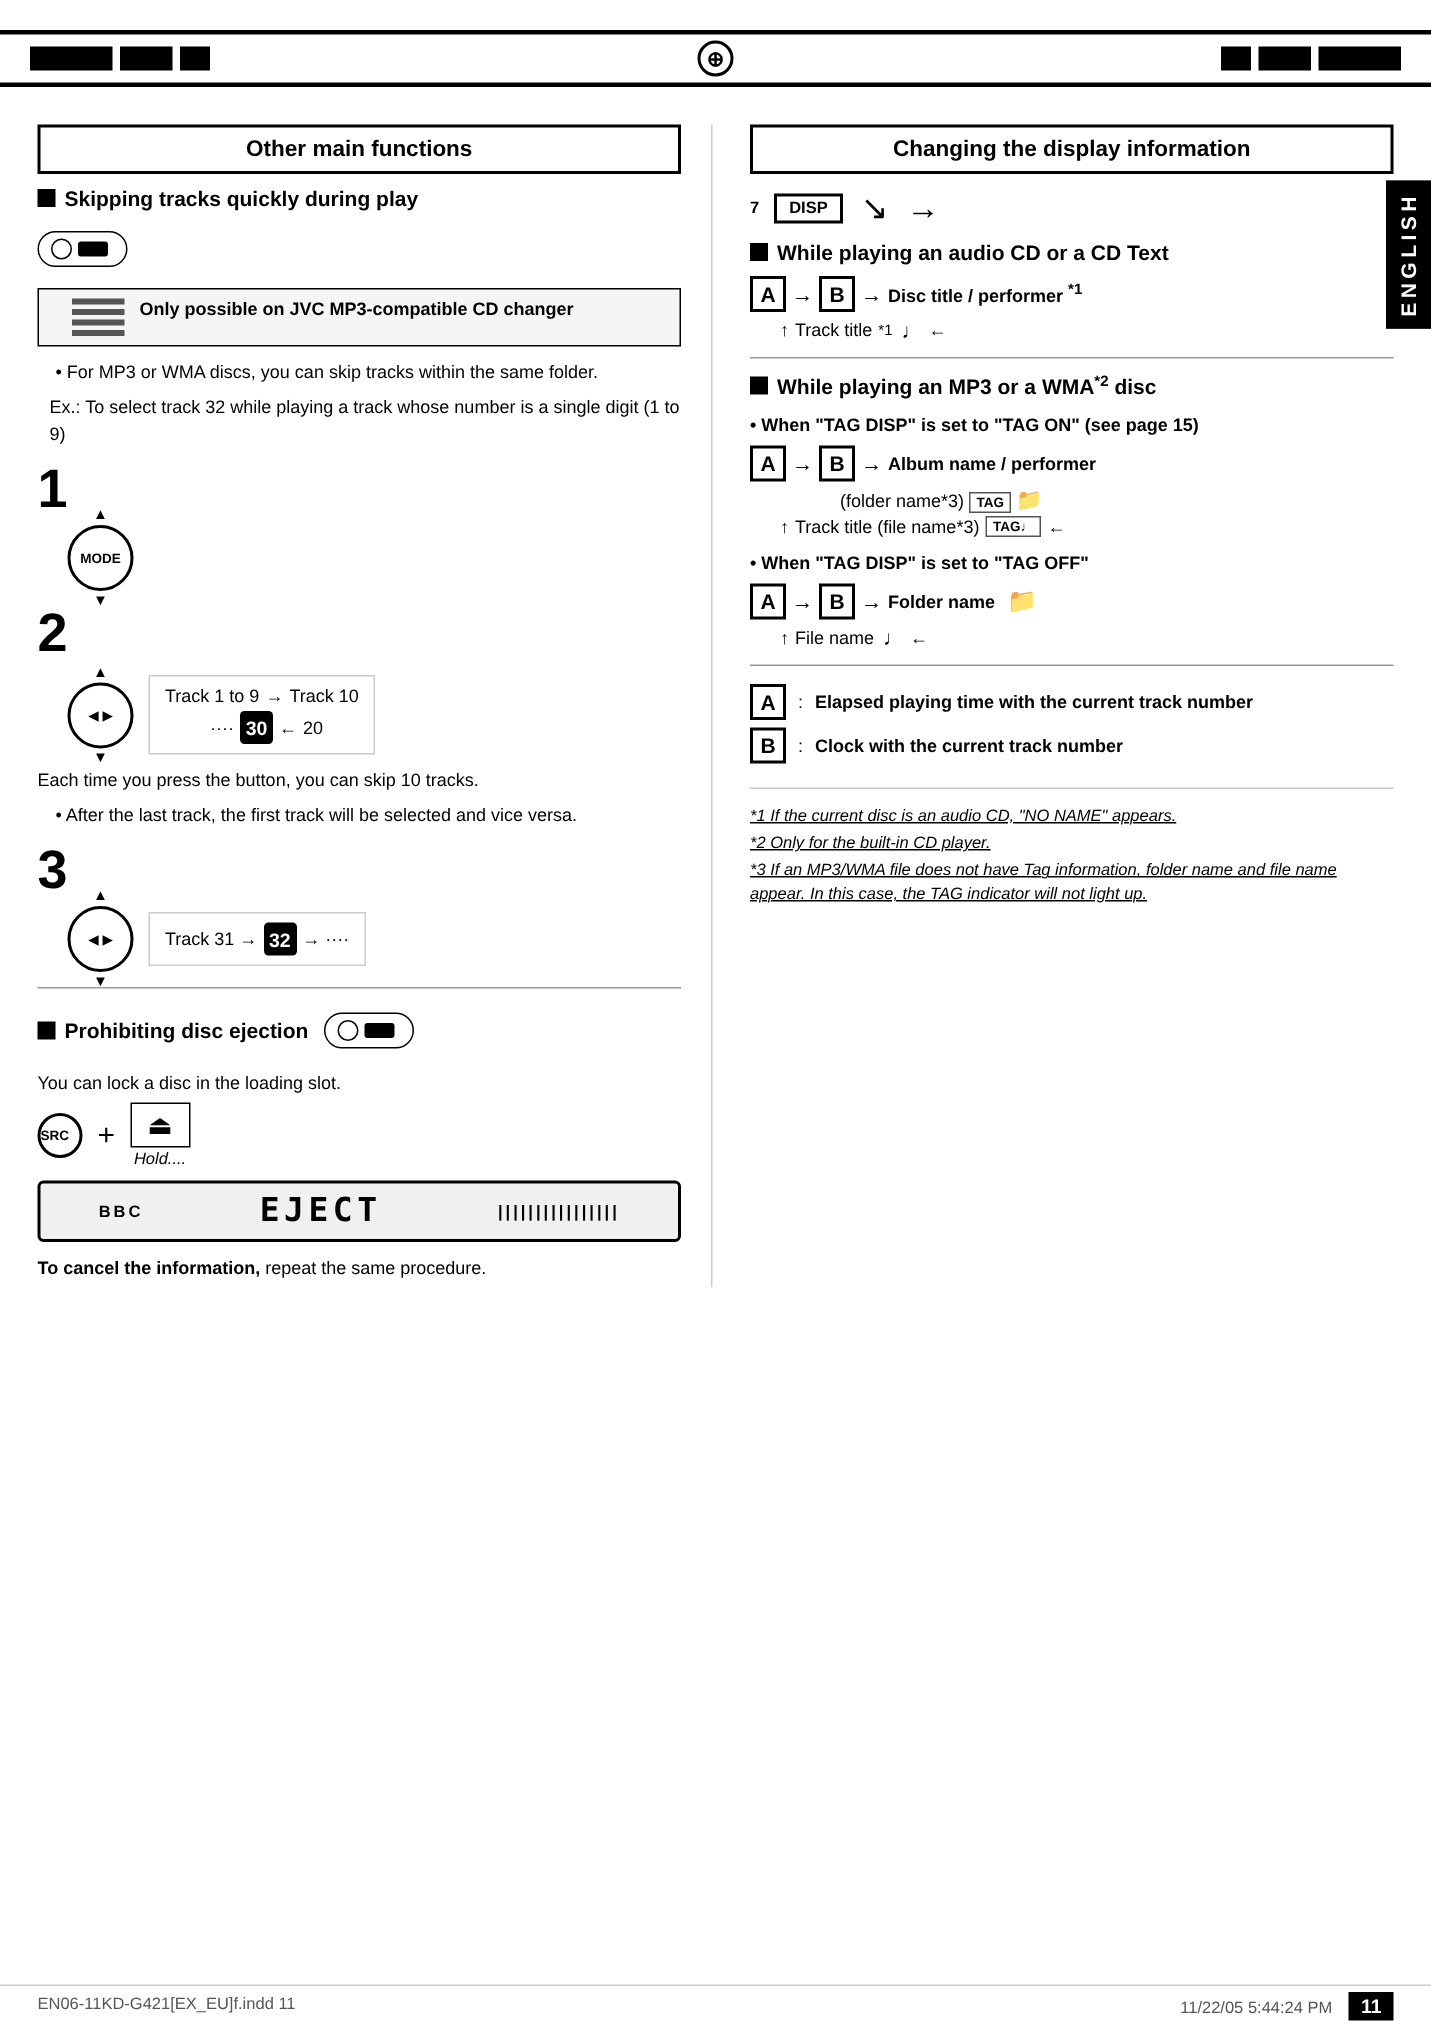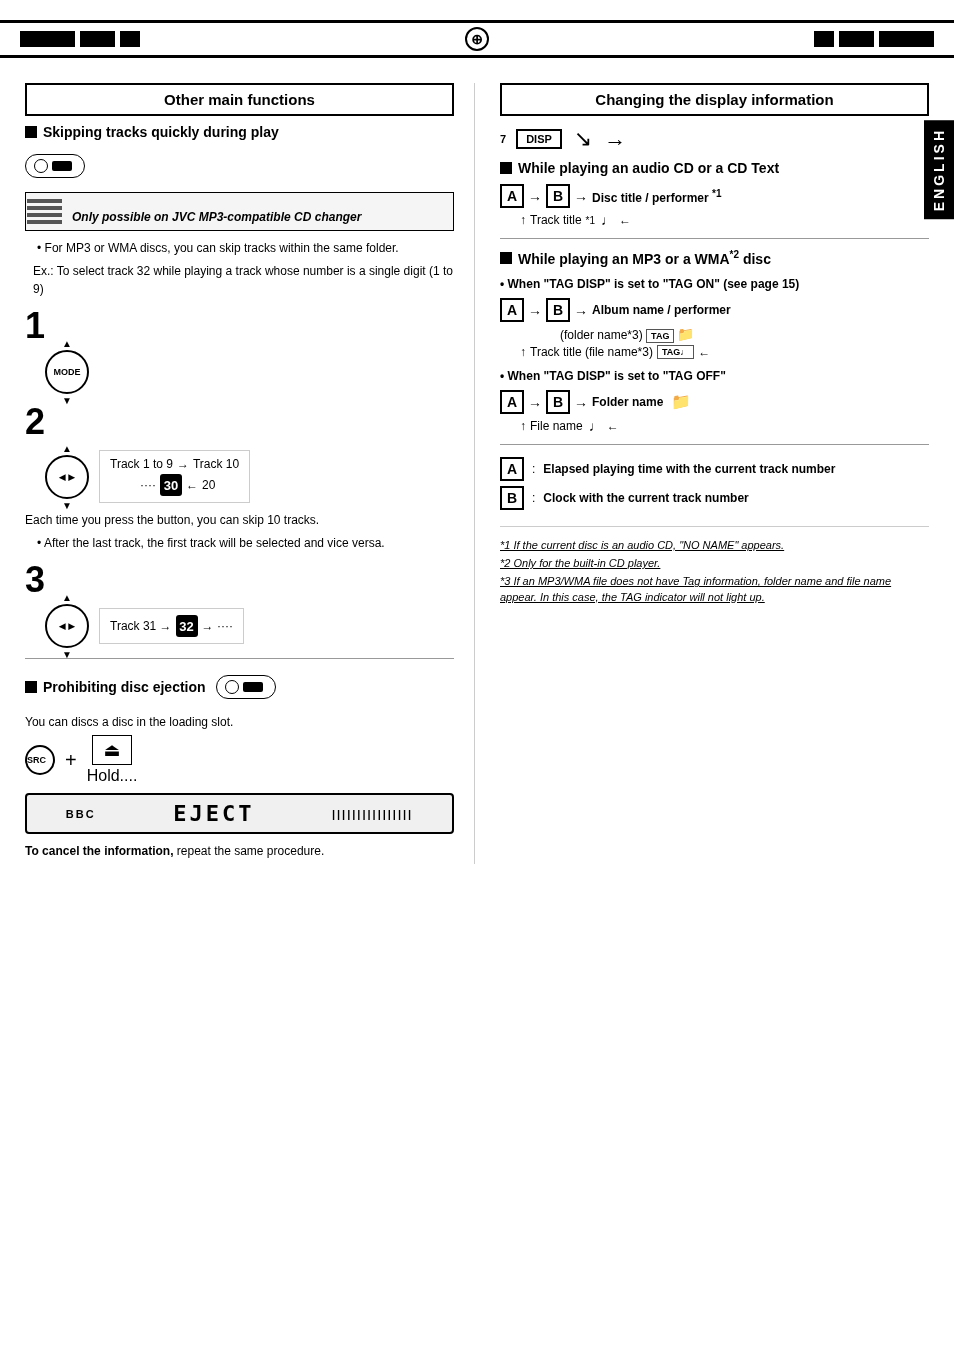--- a/index.html
+++ b/index.html
@@ -92,27 +92,26 @@
     .toggle-rect {
       width: 20px;
       height: 10px;
       background: #000;
       border-radius: 2px;
     }
 
     
     .note-box {
       border: 1.5px solid #000;
-      padding: 6px 1px;
+      padding: 6px 22px;
       margin: 8px 0;
       display: flex;
-      align-items: flex-end;
+      align-items: flex-start;
       gap: 10px;
       background: #f5f5f5;
-      font-style: italic;
     }
     .note-box-lines {
       display: flex;
       flex-direction: column;
       gap: 3px;
       flex-shrink: 0;
     }
     .note-line {
       width: 35px;
       height: 4px;
@@ -321,21 +320,22 @@
       background: #f0f0f0;
       display: flex;
       align-items: center;
       justify-content: space-around;
       font-size: 18px;
       font-weight: bold;
       letter-spacing: 2px;
     }
 
     .hold-label {
-      font-size: 16px;
+      font-size: 11px;
+      font-style: italic;
       text-align: center;
     }
 
     .src-diagram {
       display: flex;
       align-items: center;
       gap: 10px;
       margin: 4px 0;
     }
 
@@ -582,21 +582,21 @@
         <div class="black-square"></div>
         <span class="subsection-title">Prohibiting disc ejection</span>
         <span style="margin-left:10px;">
           <span class="toggle-icon" style="display:inline-flex;">
             <span class="toggle-circle"></span>
             <span class="toggle-rect"></span>
           </span>
         </span>
       </div>
 
-      <div class="regular-text">You can discs a disc in the loading slot.</div>
+      <div class="regular-text">You can lock a disc in the loading slot.</div>
 
       
       <div class="src-diagram">
         <div style="display:flex;flex-direction:column;align-items:center;">
           <div class="knob-icon">
             <span style="font-size:9px;font-weight:bold;">SRC</span>
           </div>
         </div>
         <span class="circle-plus">+</span>
         <div style="display:flex;flex-direction:column;align-items:center;gap:2px;">
@@ -755,14 +755,21 @@
       </div>
 
     </div>
 
   </div>
 
   <div class="english-sidebar">
     <span>ENGLISH</span>
   </div>
 
+  <div class="bottom-bar">
+    <span>EN06-11KD-G421[EX_EU]f.indd 11</span>
+    <span>
+      <span>11/22/05  5:44:24 PM</span>
+      <span class="page-num-badge">11</span>
+    </span>
+  </div>
 
 </div>
 
 </body></html>

